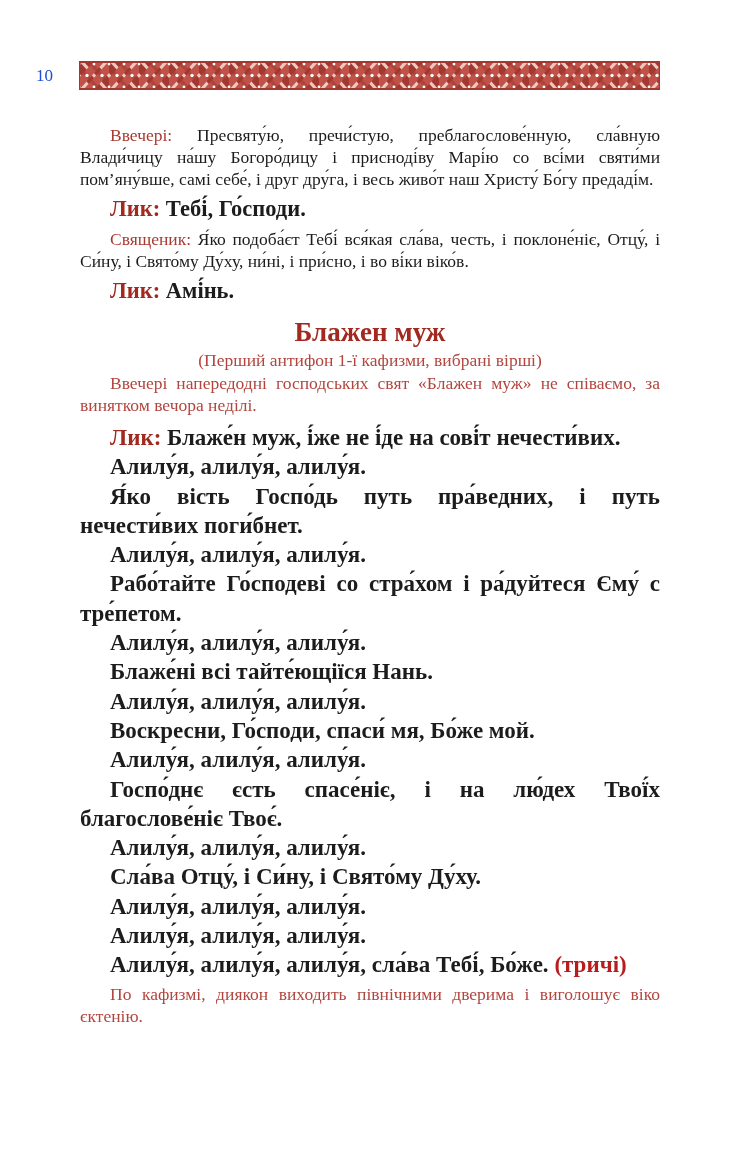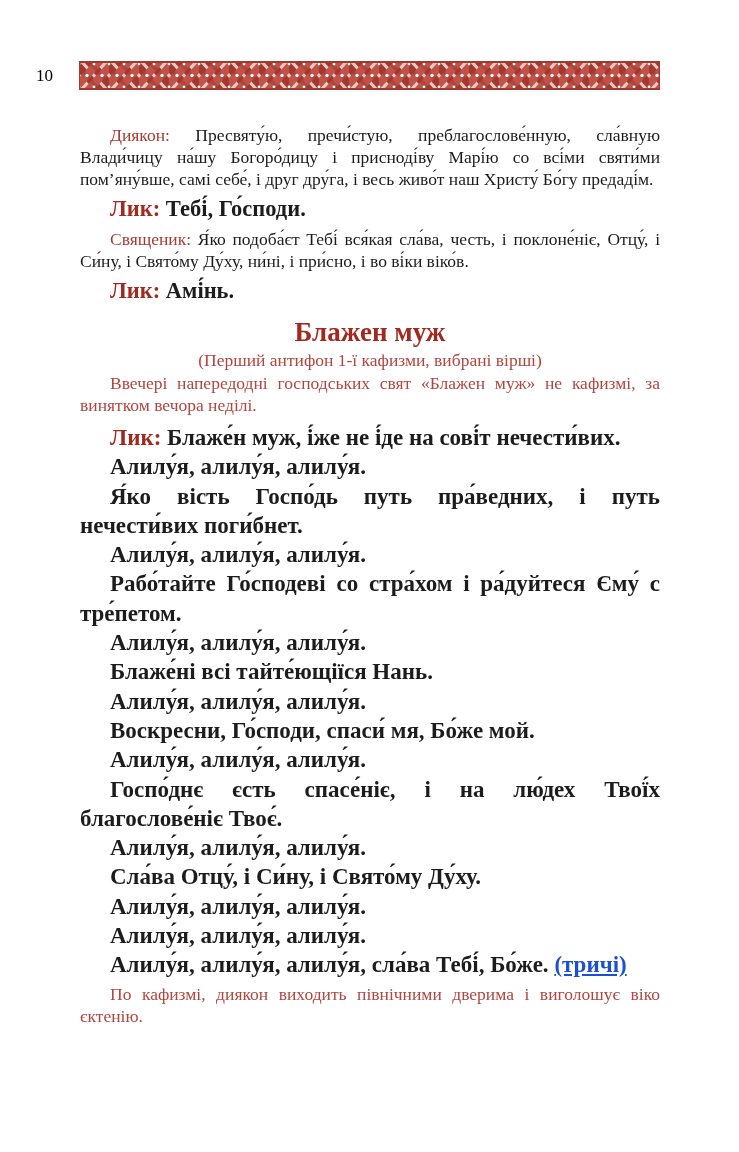--- a/index.html
+++ b/index.html
@@ -5,21 +5,21 @@
   html,body { margin:0; padding:0; background:#ffffff; }
   .page {
     position:relative;
     width:739px; height:1152px;
     background:#ffffff;
     font-family:"Liberation Serif", serif;
     overflow:hidden;
   }
   .page-num {
     position:absolute; left:36px; top:66px;
-    color:#000000; font-size:17px; line-height:20px;
+    color:#1d4ed8; font-size:17px; line-height:20px;
   }
   .band {
     position:absolute; left:79px; top:61px;
     width:581px; height:29px;
   }
   .content {
     position:absolute; left:80px; top:124px; width:580px;
     color:#1c1c1c;
   }
   p { margin:0; }
@@ -43,21 +43,21 @@
   .rubric {
     color:#b2453e; font-size:17.5px; line-height:22px;
     text-align:justify; text-indent:30px; margin-top:1px;
   }
   .psalm { margin-top:7px; margin-bottom:3px; }
   .verse {
     font-size:23px; line-height:29.3px; font-weight:bold;
     text-align:justify; text-indent:30px;
   }
   .verse .speaker { color:#a2291f; }
-  .verse .note { color:#1d4ed8;text-decoration:underline; }
+  .verse .note { color:#b91c1c; }
 </style>
 </head>
 <body>
 
 <div class="page">
 
   <span class="page-num">10</span>
 
   <div class="band">
     <svg width="581" height="29" viewBox="0 0 581 29" preserveAspectRatio="none">
@@ -78,29 +78,29 @@
         </pattern>
       </defs>
       <rect x="0" y="0" width="581" height="29" fill="url(#braid)"></rect>
       <rect x="0" y="1" width="581" height="27" fill="none" stroke="#a2382f" stroke-width="2"></rect>
     </svg>
   </div>
 
   <main class="content">
 
     <div id="dialogue">
-        <p class="para"><span class="speaker">Диякон:</span> Пресвяту́ю, пречи́стую, преблагослове́нную, сла́вную Влади́чицу на́шу Богоро́дицу і присноді́ву Марі́ю со всі́ми святи́ми пом’яну́вше, самі себе́, і друг дру́га, і весь живо́т наш Христу́ Бо́гу предаді́м.</p>
+        <p class="para"><span class="speaker">Ввечері:</span> Пресвяту́ю, пречи́стую, преблагослове́нную, сла́вную Влади́чицу на́шу Богоро́дицу і присноді́ву Марі́ю со всі́ми святи́ми пом’яну́вше, самі себе́, і друг дру́га, і весь живо́т наш Христу́ Бо́гу предаді́м.</p>
         <p class="para big"><span class="speaker">Лик:</span> Тебі́, Го́споди.</p>
         <p class="para"><span class="speaker">Священик:</span> Я́ко подоба́єт Тебі́ вся́кая сла́ва, честь, і поклоне́ніє, Отцу́, і Си́ну, і Свято́му Ду́ху, ни́ні, і при́сно, і во ві́ки віко́в.</p>
         <p class="para big"><span class="speaker">Лик:</span> Амі́нь.</p>
       </div>
 
     <h1 class="section-title">Блажен муж</h1>
     <div class="subtitle">(Перший антифон 1-ї кафизми, вибрані вірші)</div>
-    <p class="rubric">Ввечері напередодні господських свят «Блажен муж» не кафизмі, за винятком вечора неділі.</p>
+    <p class="rubric">Ввечері напередодні господських свят «Блажен муж» не співаємо, за винятком вечора неділі.</p>
 
     <div id="psalm" class="psalm">
         <p class="verse"><span class="speaker">Лик:</span> Блаже́н муж, і́же не і́де на сові́т нечести́вих.</p>
         <p class="verse">Алилу́я, алилу́я, алилу́я.</p>
         <p class="verse">Я́ко вість Госпо́дь путь пра́ведних, і путь нечести́вих поги́бнет.</p>
         <p class="verse">Алилу́я, алилу́я, алилу́я.</p>
         <p class="verse">Рабо́тайте Го́сподеві со стра́хом і ра́дуйтеся Єму́ с тре́петом.</p>
         <p class="verse">Алилу́я, алилу́я, алилу́я.</p>
         <p class="verse">Блаже́ні всі тайте́ющіїся Нань.</p>
         <p class="verse">Алилу́я, алилу́я, алилу́я.</p>

